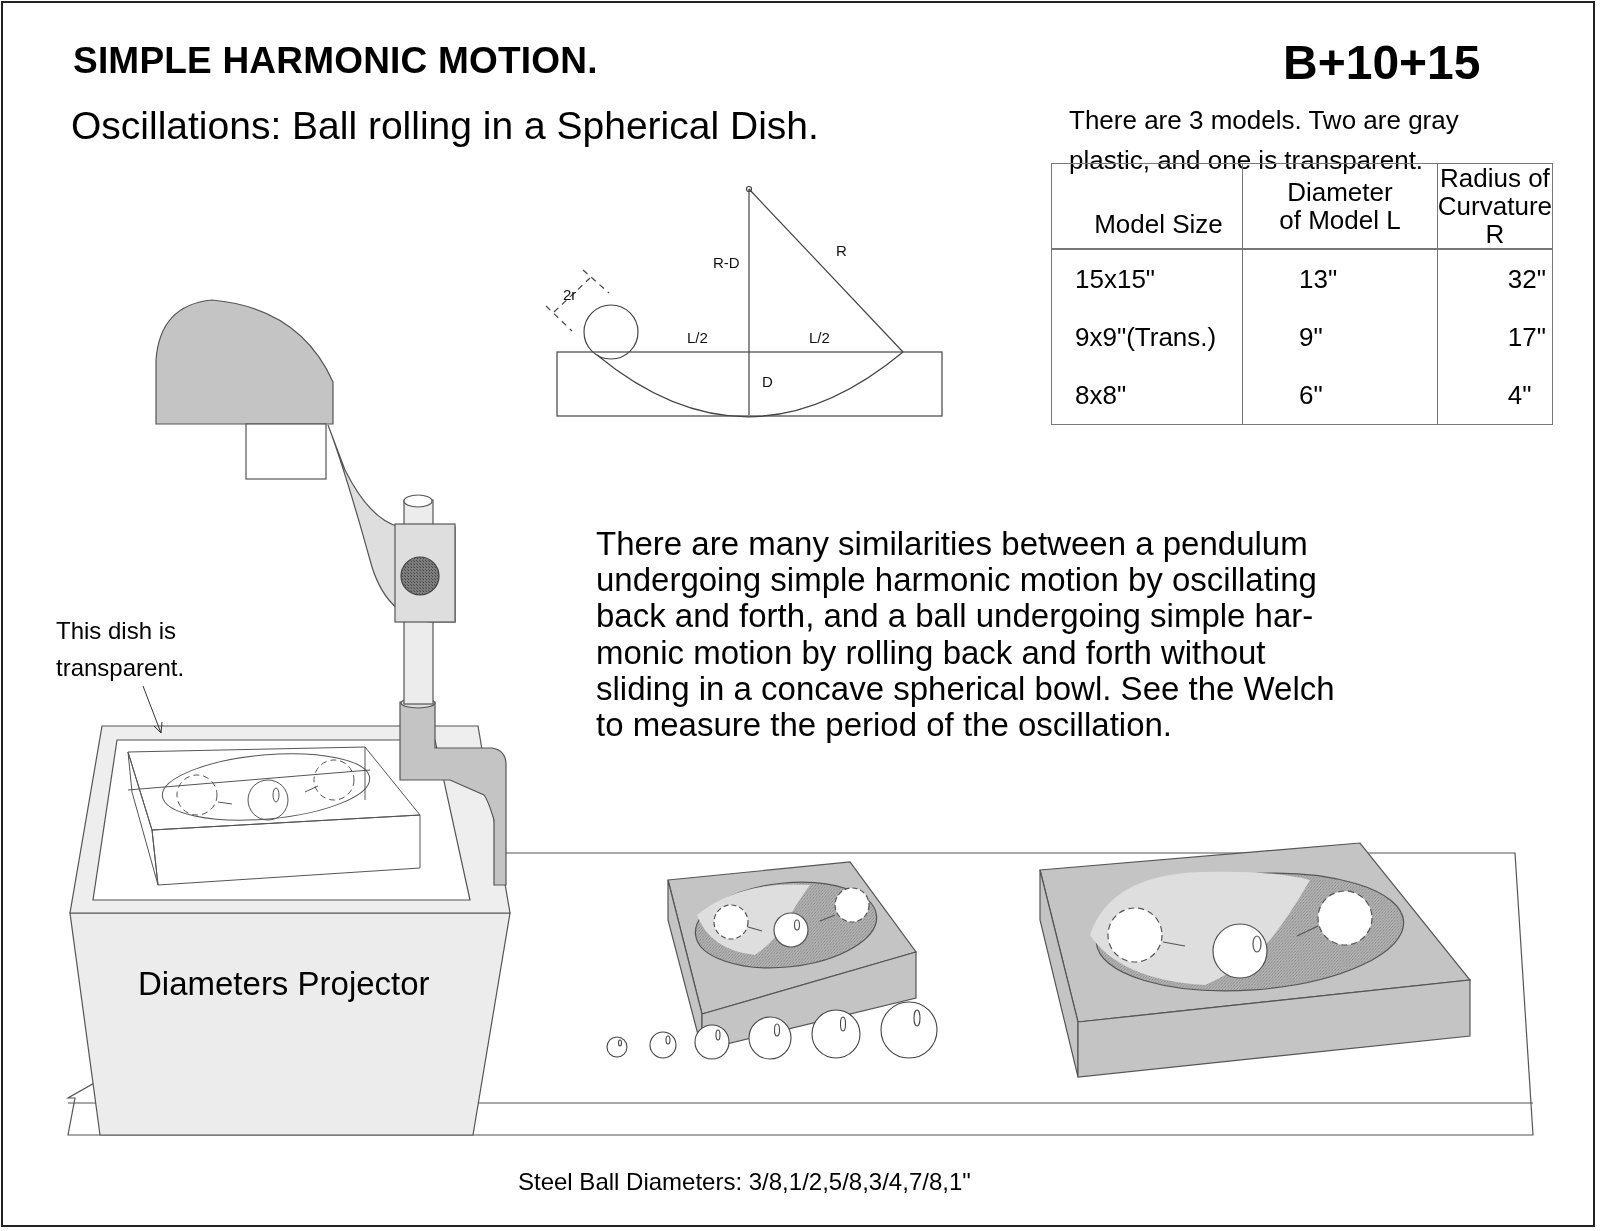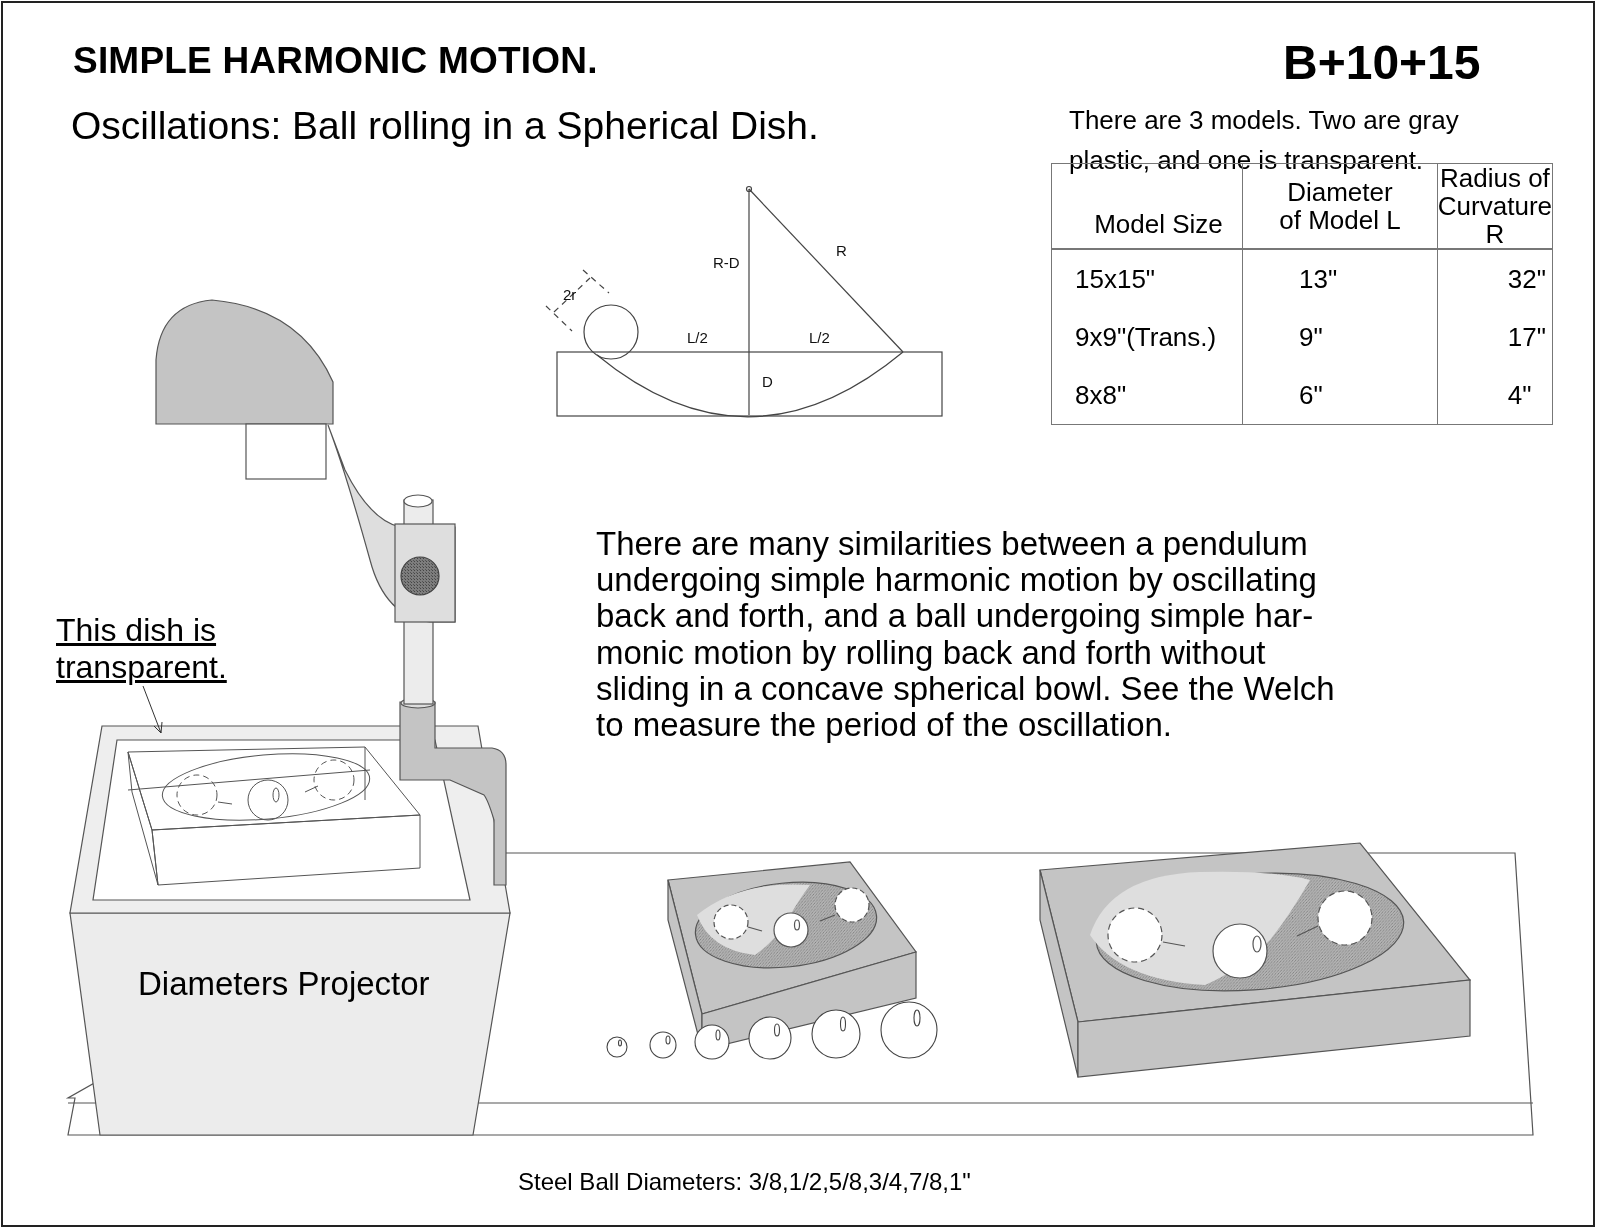--- a/index.html
+++ b/index.html
@@ -7,21 +7,21 @@
          font-family: "Liberation Sans", sans-serif; color: #000; }
   .frame { position: absolute; left: 1px; top: 1px; width: 1594px; height: 1226px;
            border: 2px solid #222; box-sizing: border-box; }
   .abs { position: absolute; white-space: nowrap; }
   .title { left: 73px; top: 40px; font-size: 37px; font-weight: bold; letter-spacing: 0.2px; }
   .subtitle { left: 71px; top: 104px; font-size: 39px; }
   .code { left: 1283px; top: 35px; font-size: 48px; font-weight: bold; }
   .models-note { left: 1069px; top: 100px; font-size: 26px; line-height: 40px; white-space: normal; width: 470px; }
   .para { left: 596px; top: 490px; font-size: 33px; line-height: 36.2px; margin-top: 36px; }
   .para div { white-space: nowrap; }
-  .dish-note { left: 56px; top: 612px; font-size: 32px; line-height: 37px; text-decoration: underline; }
+  .dish-note { left: 56px; top: 612px; font-size: 24px; line-height: 37px; }
   .proj-label { left: 138px; top: 965px; font-size: 33px; }
   .balls-caption { left: 480px; top: 1168px; font-size: 24px; margin-left: 38px; }
   svg.drawing { position: absolute; left: 0; top: 0; }
   
   table.models { position: absolute; left: 1051px; top: 163px; width: 502px; height: 253px;
                  border-collapse: collapse; border: 1.5px solid #777; font-size: 26px; }
   table.models th, table.models td { border-left: 1.5px solid #777; font-weight: normal; padding: 0; }
   table.models thead th { border-bottom: 2px solid #777; height: 66px; line-height: 28px; }
   table.models th.c1, table.models td.c1 { text-align: left; padding-left: 23px; width: 182px; }
   table.models th.c2, table.models td.c2 { text-align: center; width: 155px; }

